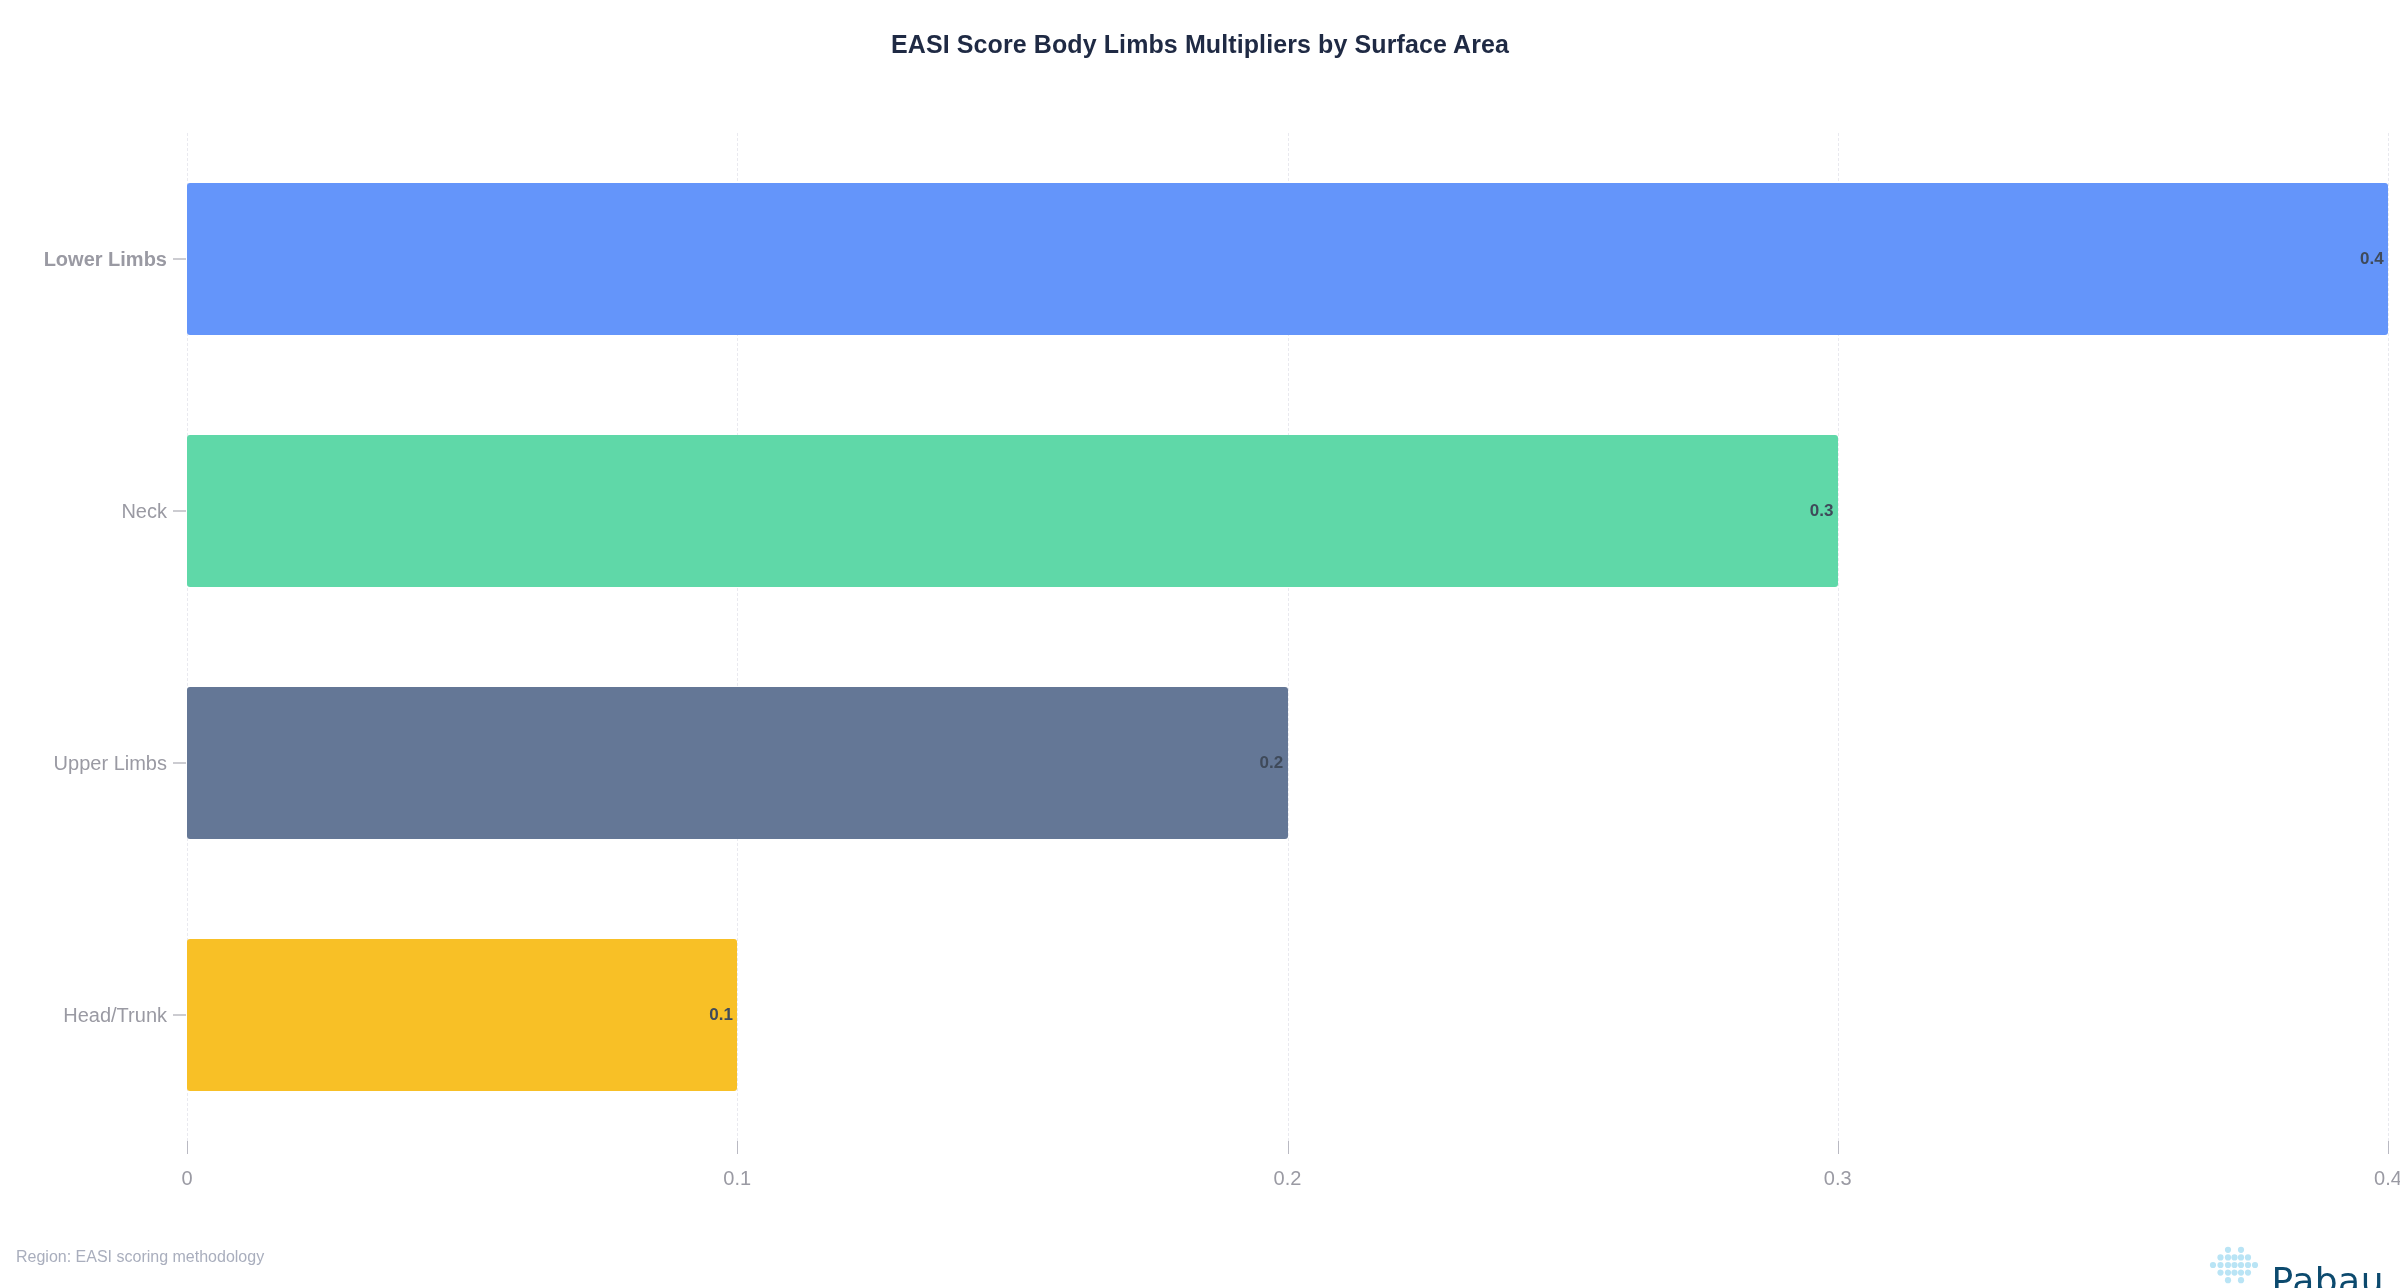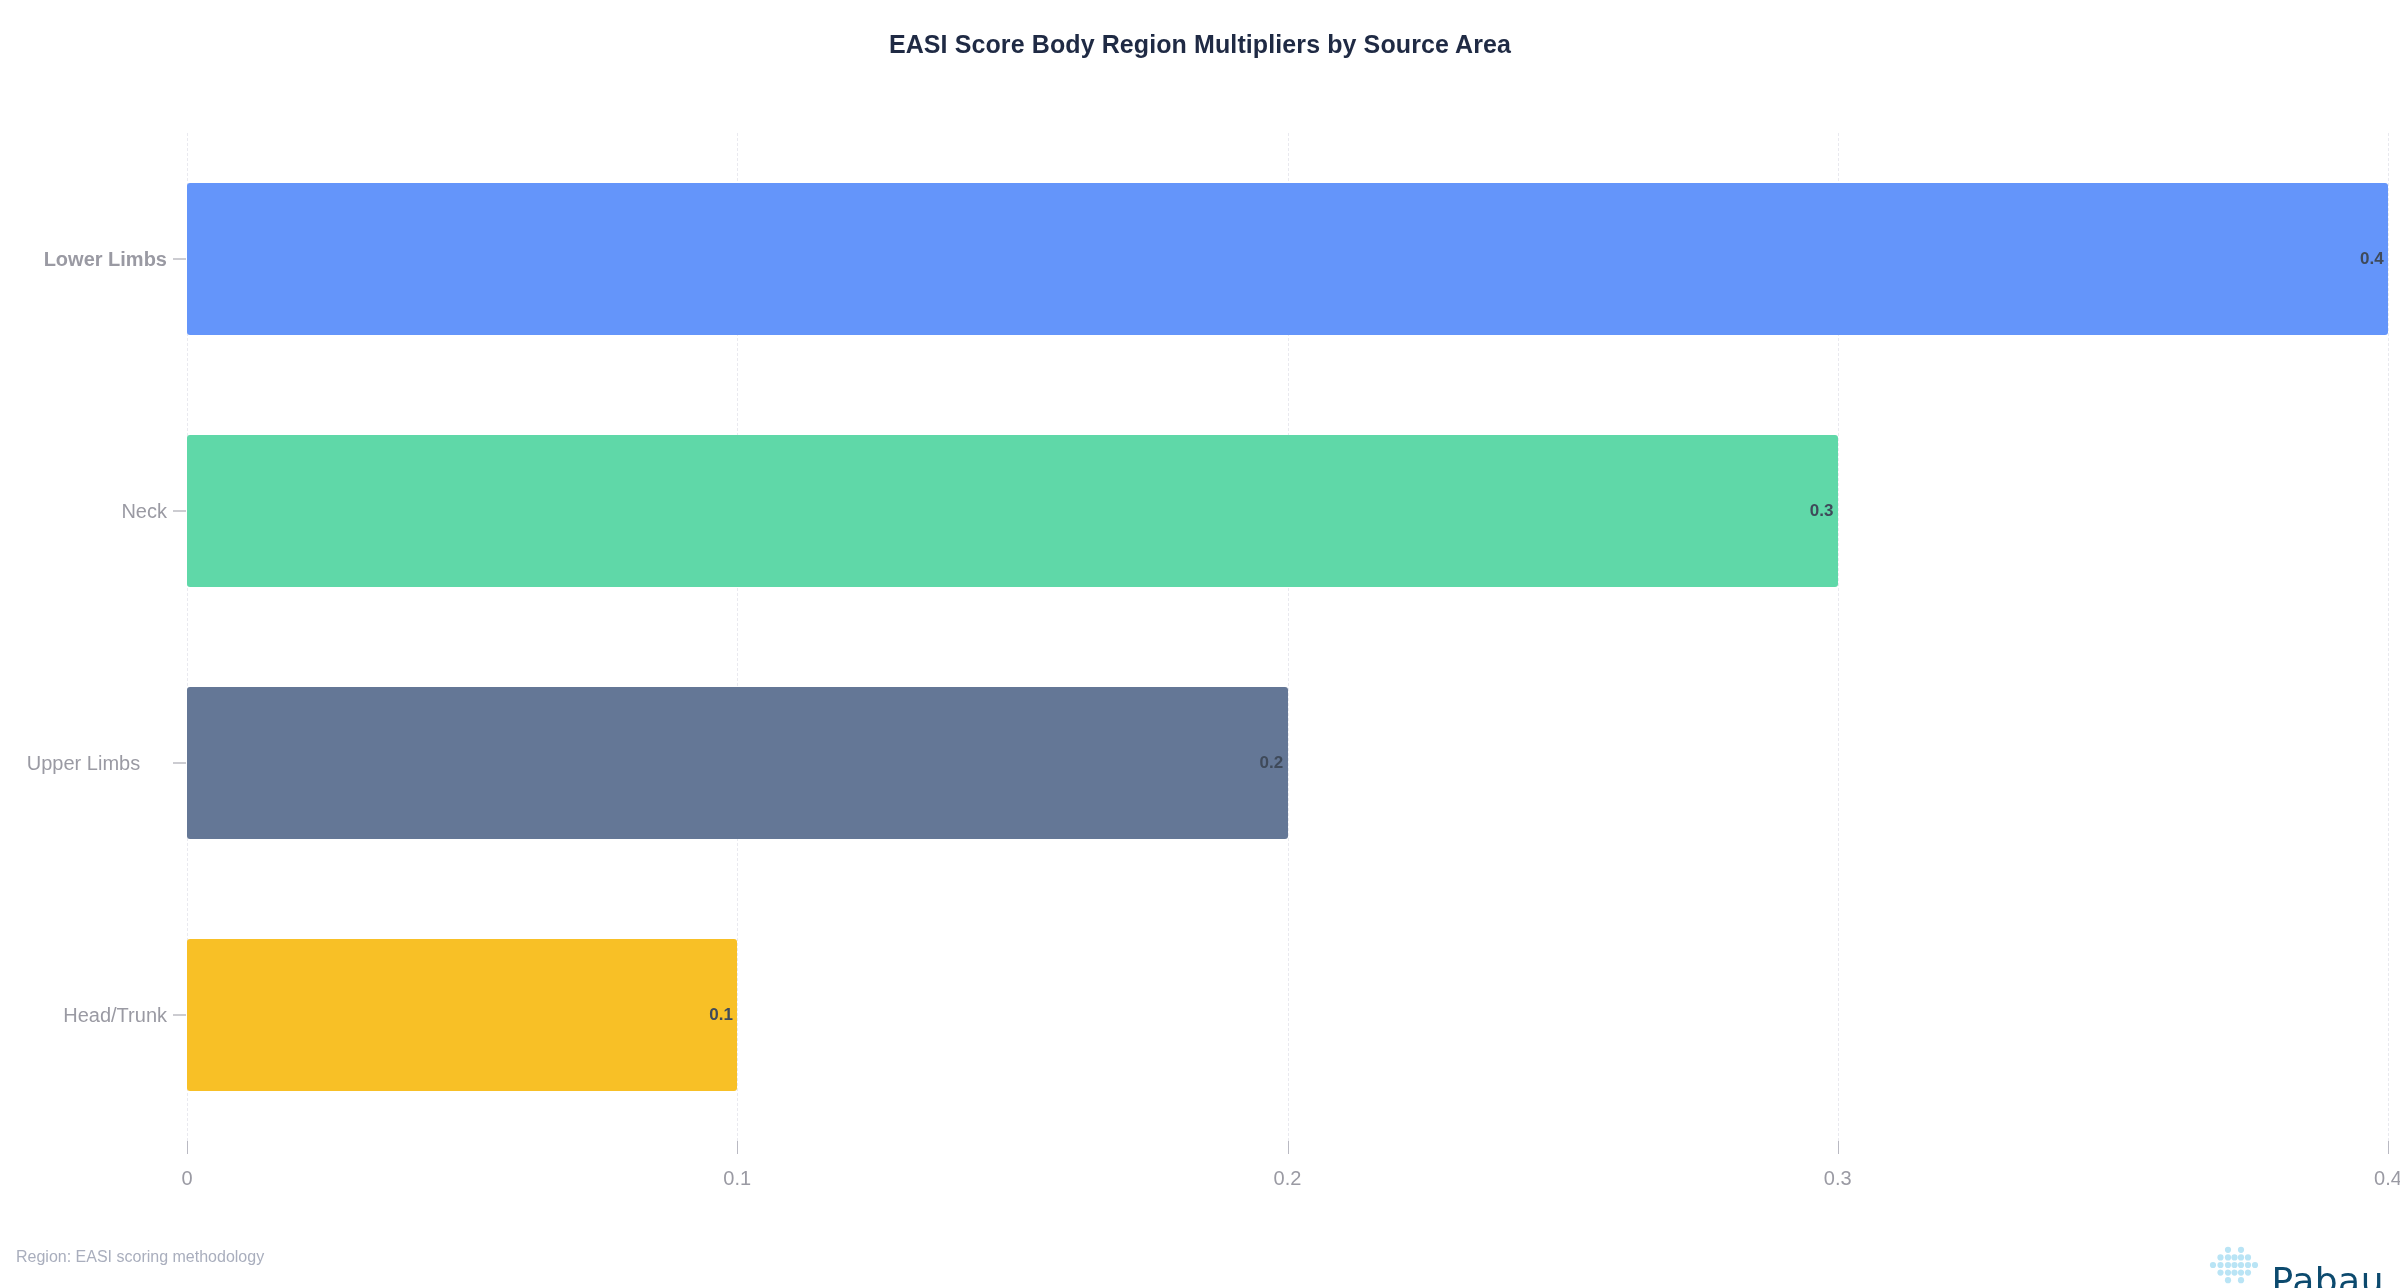--- a/index.html
+++ b/index.html
@@ -127,21 +127,21 @@
     font-size: 36px;
     color: #0c4a6e;
     letter-spacing: 0.5px;
     font-family: "DejaVu Sans", sans-serif;
     margin-top: 28px;
   }
 </style>
 </head>
 <body>
 
-<div id="chart-title">EASI Score Body Region Multipliers by Source Area</div>
+<div id="chart-title">EASI Score Body Limbs Multipliers by Surface Area</div>
 
 <div id="plot-area">
 
   <div id="gridlines-layer">
       <div class="gridline" style="left: 0px;"></div>
       <div class="gridline" style="left: 550.25px;"></div>
       <div class="gridline" style="left: 1100.5px;"></div>
       <div class="gridline" style="left: 1650.75px;"></div>
       <div class="gridline" style="left: 2201px;"></div>
     </div>
@@ -168,21 +168,21 @@
         </div>
       </div>
     </div>
 </div>
 
 <div id="y-axis-layer">
     <div class="y-tick-label" style="left: 0px; right: auto; width: 167px; top: 259px; font-weight: bold;">Lower Limbs</div>
     <div class="y-tick-dash" style="left: 173px; top: 259px;"></div>
     <div class="y-tick-label" style="left: 0px; right: auto; width: 167px; top: 511px;">Neck</div>
     <div class="y-tick-dash" style="left: 173px; top: 511px;"></div>
-    <div class="y-tick-label" style="left: 0px; right: auto; width: 167px; top: 763px; text-align: center;">Upper Limbs</div>
+    <div class="y-tick-label" style="left: 0px; right: auto; width: 167px; top: 763px;">Upper Limbs</div>
     <div class="y-tick-dash" style="left: 173px; top: 763px;"></div>
     <div class="y-tick-label" style="left: 0px; right: auto; width: 167px; top: 1015px;">Head/Trunk</div>
     <div class="y-tick-dash" style="left: 173px; top: 1015px;"></div>
   </div>
 
 <div id="x-axis-layer">
     <div class="x-tick-mark" style="left: 187px; top: 1141px;"></div>
     <div class="x-tick-label" style="left: 187px; top: 1167px;">0</div>
     <div class="x-tick-mark" style="left: 737.25px; top: 1141px;"></div>
     <div class="x-tick-label" style="left: 737.25px; top: 1167px;">0.1</div>

